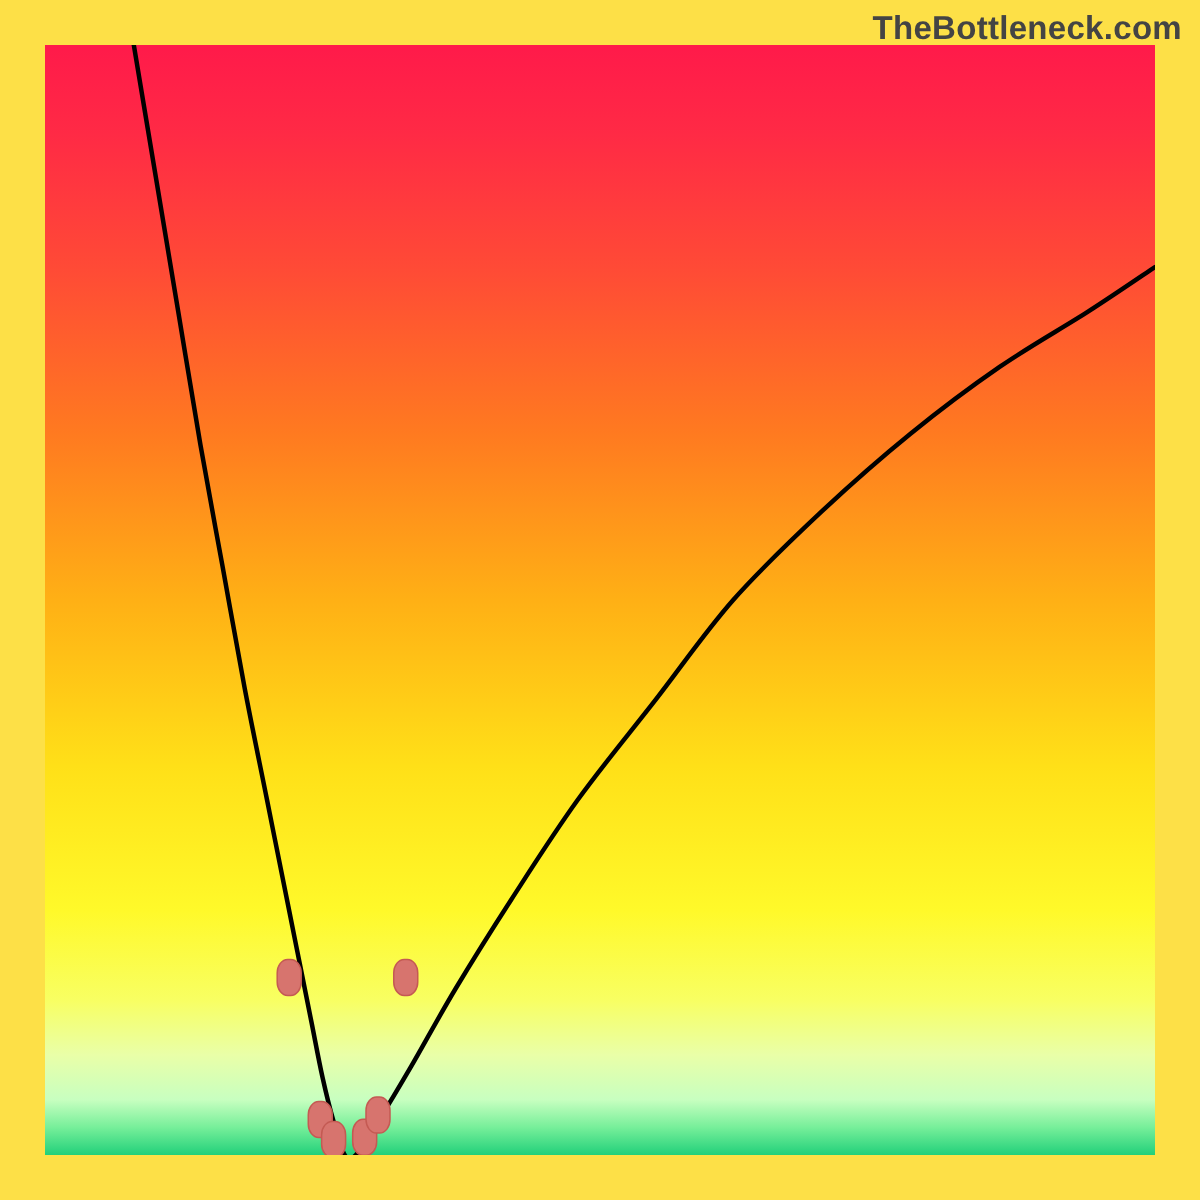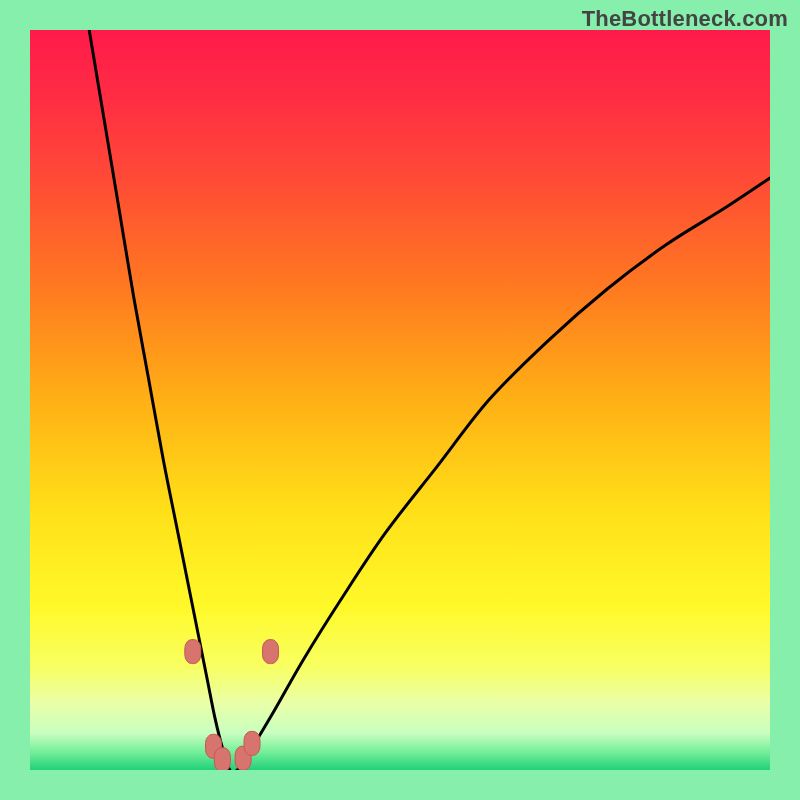--- a/index.html
+++ b/index.html
@@ -8,21 +8,21 @@
     width: 800px;
     height: 800px;
     overflow: hidden;
     background: #000;
     font-family: Arial, Helvetica, sans-serif;
   }
   .frame {
     position: absolute;
     top: 0; left: 0;
     width: 800px; height: 800px;
-    background: #86efac;
+    background: #fde047;
   }
   .plot {
     
     position: absolute;
     top: 30px;
     left: 30px;
     width: 740px;
     height: 740px;
   }
   .watermark {

